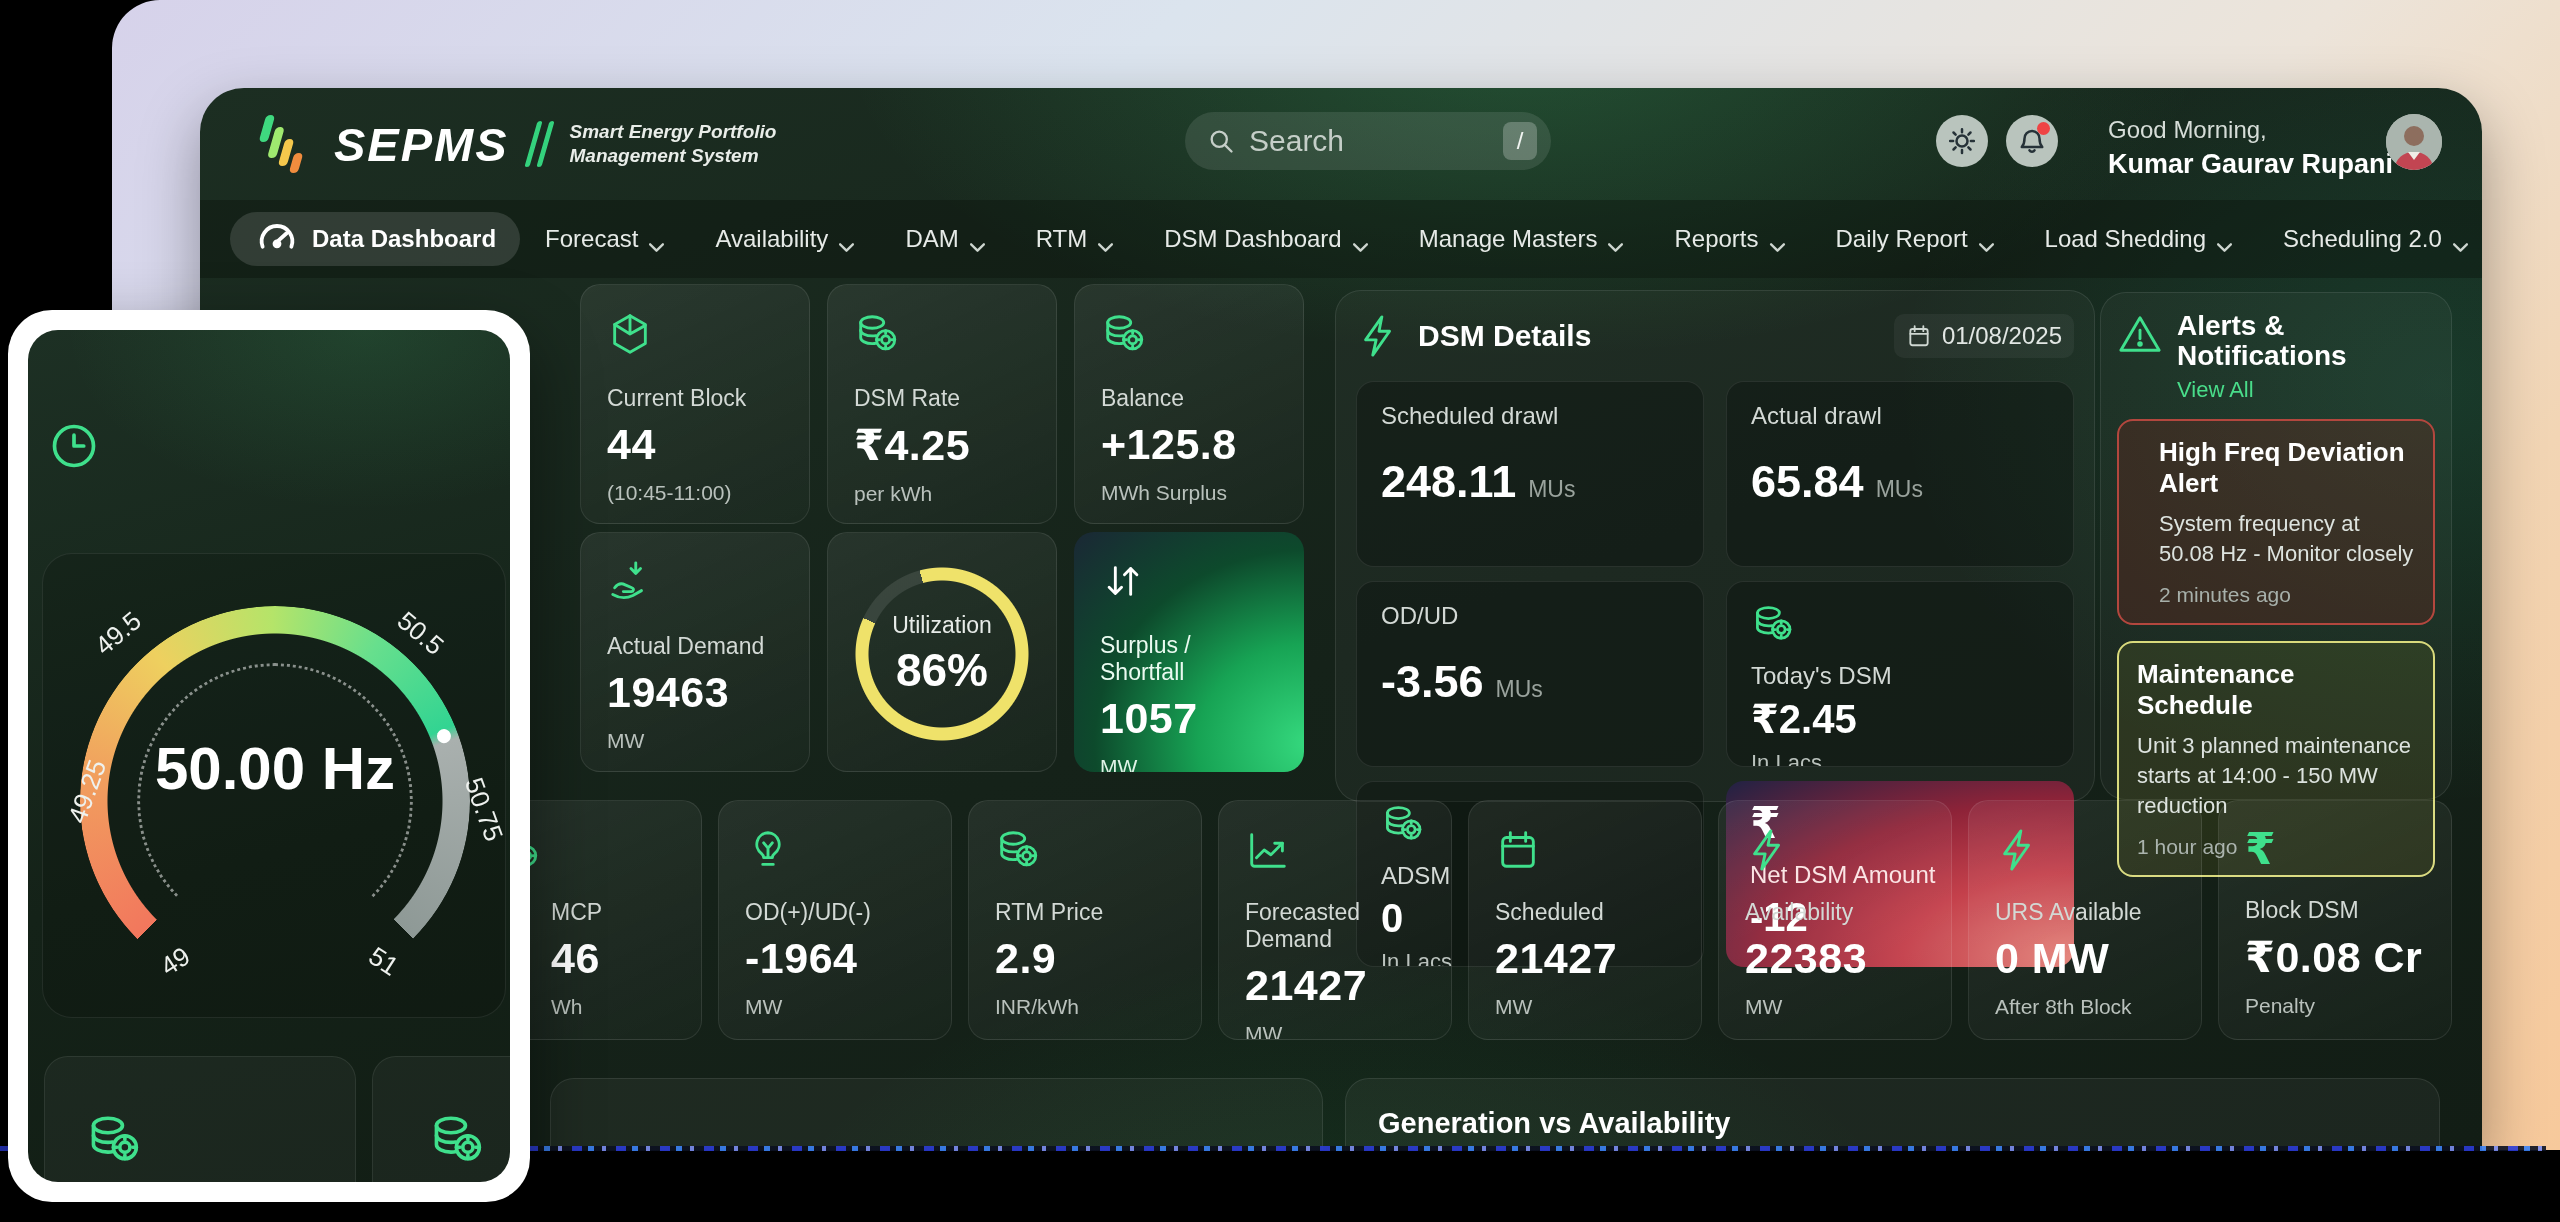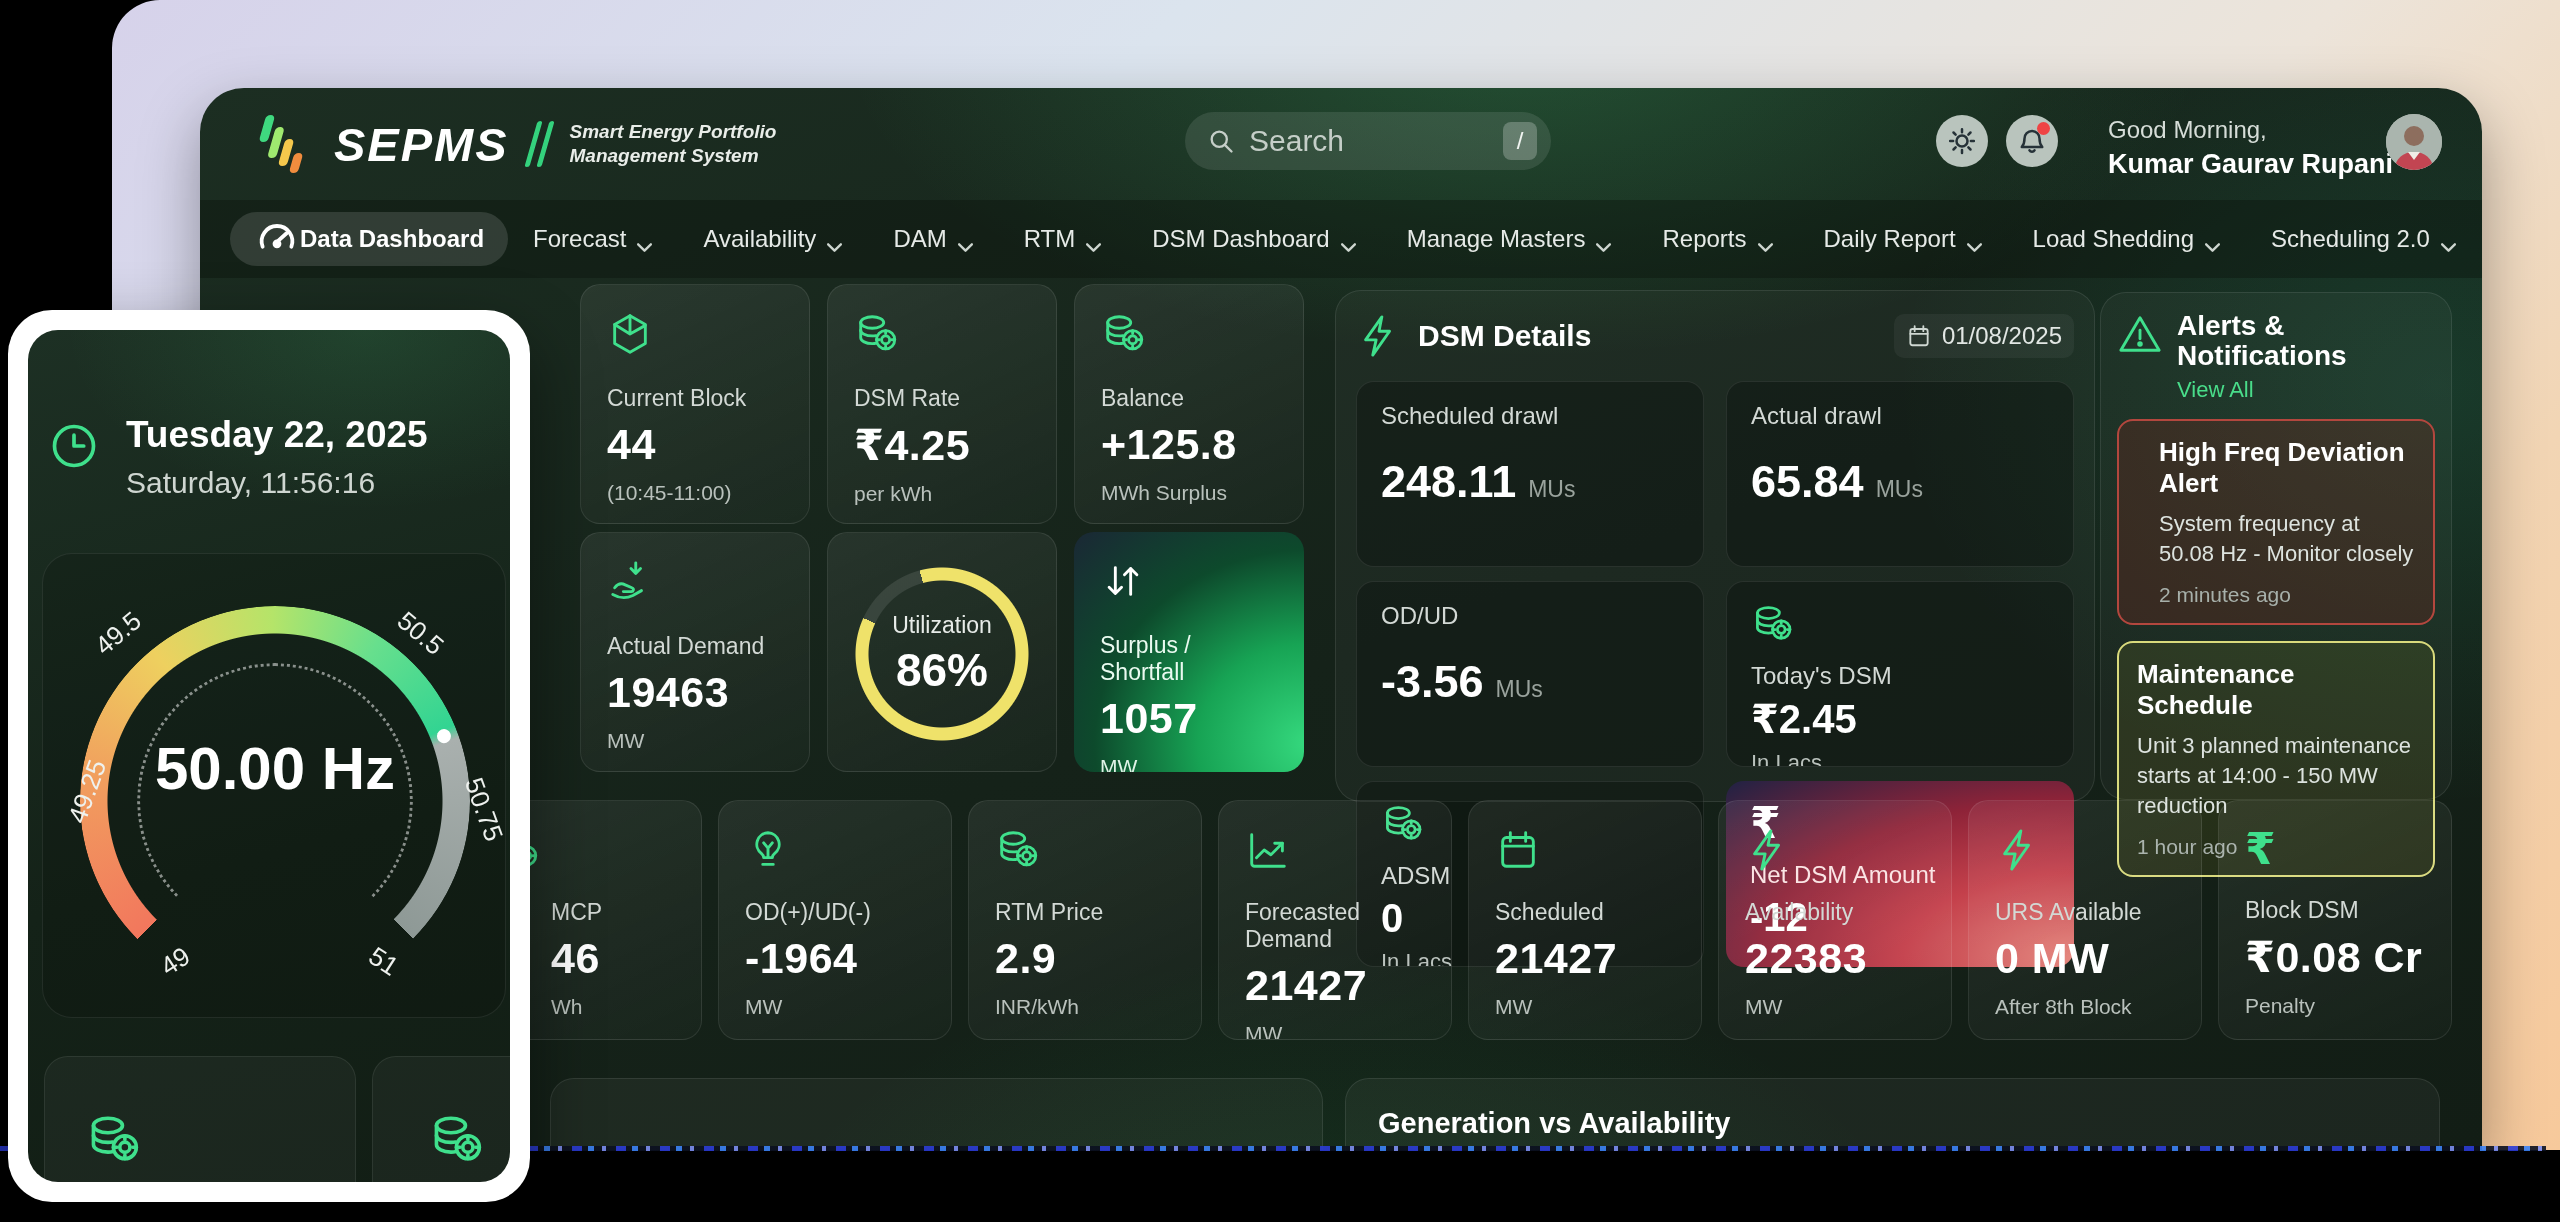--- a/index.html
+++ b/index.html
@@ -47,21 +47,21 @@
   .btn-theme{left:1736px;} .btn-bell{left:1806px;}
   .bell-dot{position:absolute;right:8px;top:7px;width:13px;height:13px;border-radius:50%;background:#ef4444;}
   .greeting{position:absolute;left:1908px;top:28px;}
   .greet-1{font-size:24px;color:#d6ddd8;}
   .greet-2{font-size:27px;font-weight:700;color:#fff;margin-top:5px;}
   .avatar{position:absolute;left:2186px;top:26px;width:56px;height:56px;border-radius:50%;overflow:hidden;background:#aab5ae;}
 
   
   .nav{position:absolute;left:0;top:112px;width:100%;height:78px;background:rgba(8,14,10,.35);
     display:flex;align-items:center;padding:0 30px;}
-  .nav-pill{display:flex;align-items:center;height:54px;padding:0 24px;border-radius:999px;
+  .nav-pill{display:flex;align-items:center;gap:12px;height:54px;padding:0 24px;border-radius:999px;
     background:rgba(255,255,255,.13);font-size:24px;font-weight:600;color:#fff;white-space:nowrap;}
   .nav-item{display:flex;align-items:flex-end;gap:10px;padding:0 25px;font-size:24px;color:#e6eae7;white-space:nowrap;}
   .nav-div{width:2px;height:30px;background:rgba(255,255,255,.22);}
 
   
   .scard{border-radius:20px;border:1px solid rgba(255,255,255,.09);
     background:linear-gradient(155deg,rgba(255,255,255,.07),rgba(255,255,255,.02));
     padding:26px 26px 22px;display:flex;flex-direction:column;position:relative;overflow:hidden;}
   .stat-icon{width:46px;height:46px;color:#3fe08c;}
   .stat-icon svg{width:46px;height:46px;display:block;}
@@ -643,24 +643,20 @@
 
   <div class="phone">
     <div class="phone-inner">
       <div class="clock-row">
         <span class="clock-ic">
           <svg viewBox="0 0 48 48" fill="none" stroke="#3fe08c" stroke-width="3.4" stroke-linecap="round" stroke-linejoin="round">
             <circle cx="24" cy="24" r="18"></circle>
               <path d="M24 14v10h9"></path>
             </svg>
         </span>
-        <span>
-          <div class="date-1">Tuesday 22, 2025</div>
-          <div class="date-2">Saturday, 11:56:16</div>
-        </span>
       </div>
 
       <div class="gauge-card">
         <div class="gauge-wrap">
           <div class="gauge-ring"></div>
           <div class="gauge-ticks"></div>
           <div class="gauge-dot"></div>
           <div class="gauge-center">
             <div class="gauge-value">50.00 Hz</div>
           </div>

